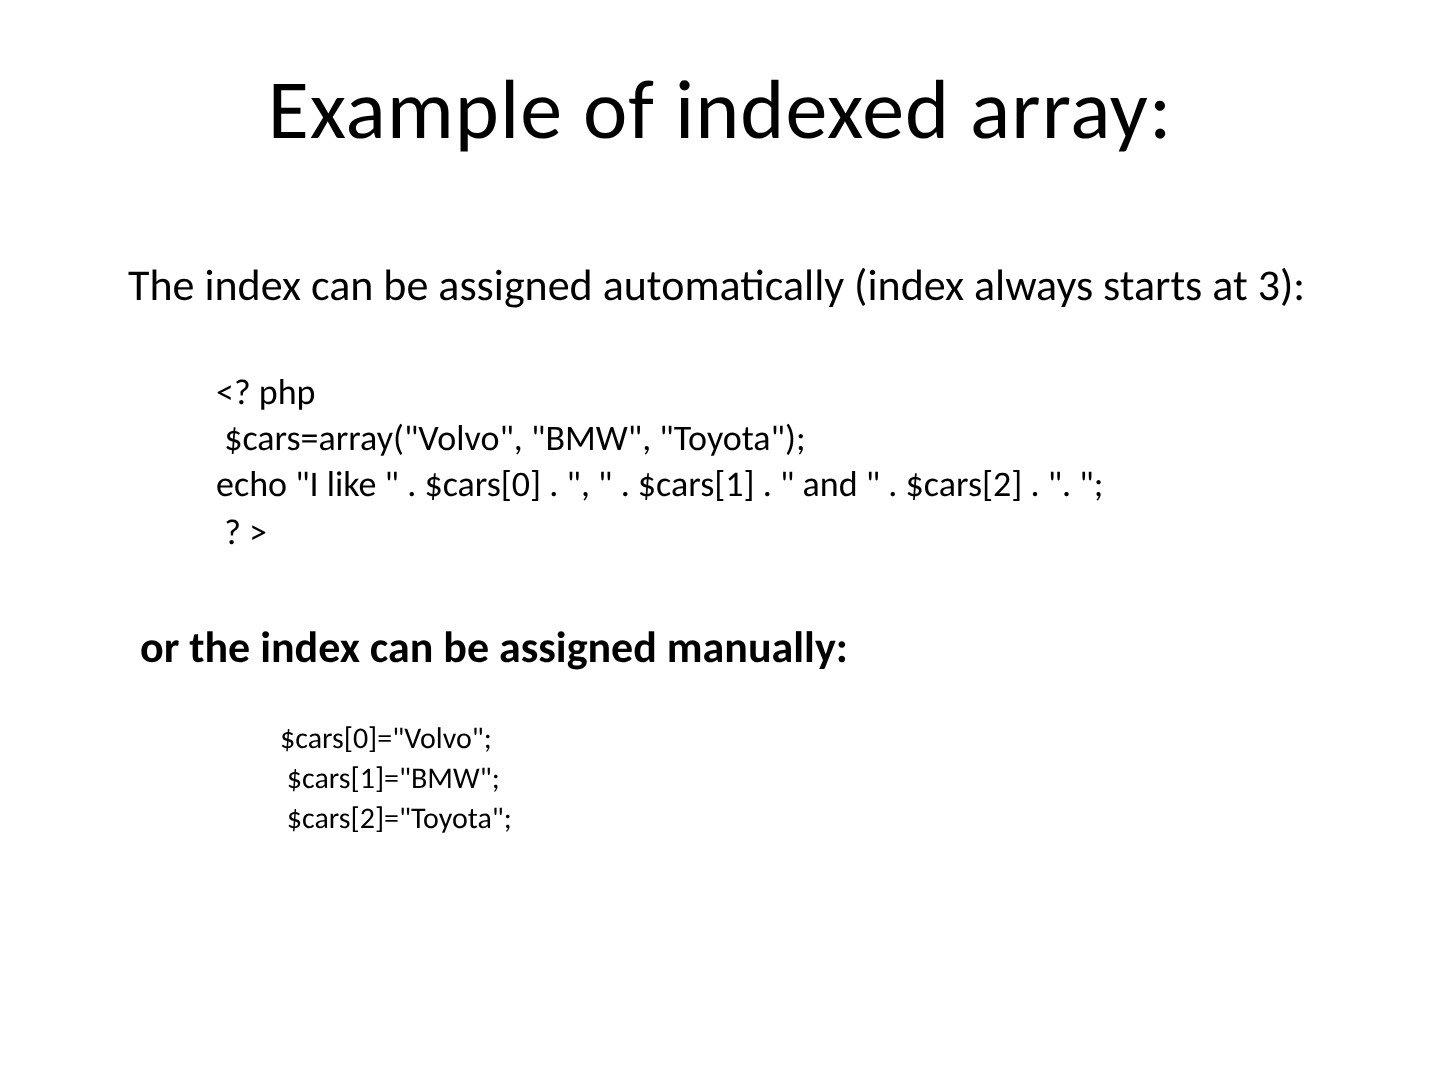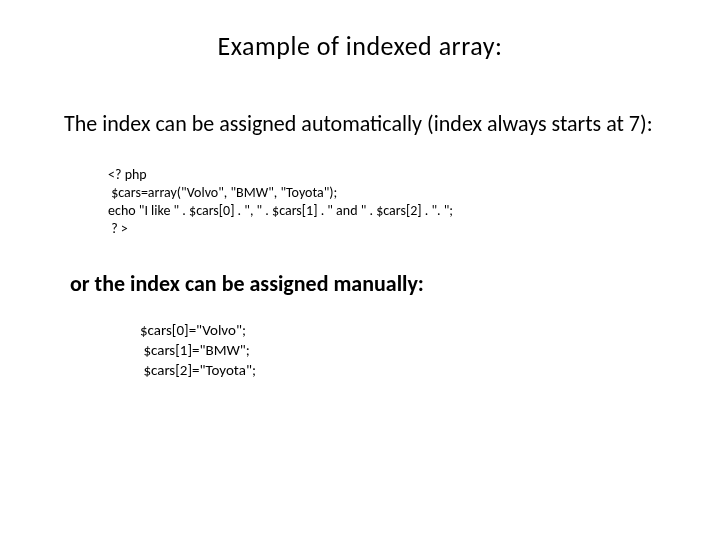--- a/index.html
+++ b/index.html
@@ -6,36 +6,36 @@
     body {
       width: 720px;
       height: 540px;
       background: #ffffff;
       font-family: Calibri, 'Segoe UI', Arial, sans-serif;
       color: #000000;
       padding: 20px 60px 20px 60px;
       overflow: hidden;
     }
     .title {
-      font-size: 26px;
+      font-size: 42px;
       font-weight: 400;
       text-align: center;
       margin-top: 10px;
       margin-bottom: 48px;
       letter-spacing: 0.5px;
     }
     .paragraph {
       font-size: 22px;
       font-weight: 400;
       line-height: 1.25;
       margin-bottom: 28px;
       padding-left: 4px;
     }
     .code-block {
-      font-size: 14px;
+      font-size: 18px;
       font-weight: 400;
       line-height: 1.3;
       padding-left: 48px;
       margin-bottom: 32px;
       white-space: pre;
       font-family: Calibri, 'Segoe UI', Arial, sans-serif;
     }
     .paragraph2 {
       font-size: 22px;
       font-weight: 700;
@@ -50,21 +50,21 @@
       padding-left: 80px;
       white-space: pre;
       font-family: Calibri, 'Segoe UI', Arial, sans-serif;
     }
   </style>
 </head>
 <body>
 
 <h1 class="title">Example of indexed array:</h1>
 
-<p class="paragraph">The index can be assigned automatically (index always starts at 7):</p>
+<p class="paragraph">The index can be assigned automatically (index always starts at 3):</p>
 
 <div class="code-block">&lt;? php
  $cars=array("Volvo", "BMW", "Toyota");
 echo "I like " . $cars[0] . ", " . $cars[1] . " and " . $cars[2] . ". ";
  ? &gt;</div>
 
 <p class="paragraph2">or the index can be assigned manually:</p>
 
 <div class="code-block2">$cars[0]="Volvo";
  $cars[1]="BMW";

